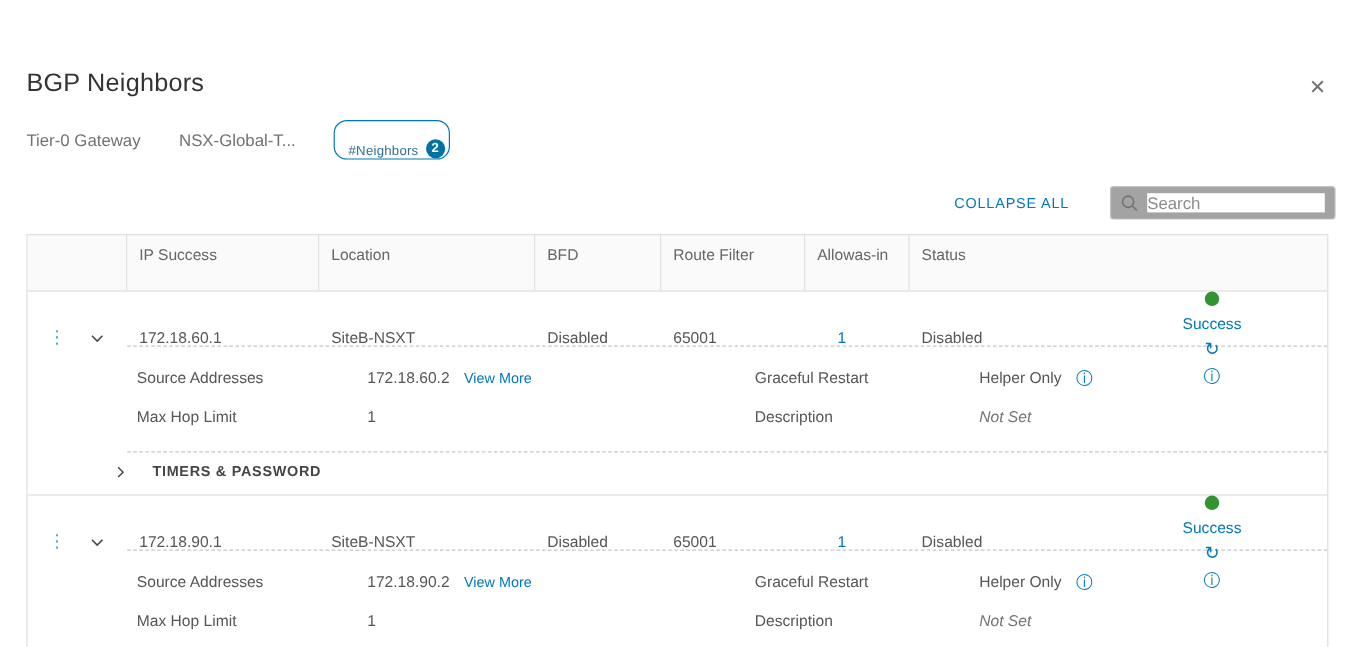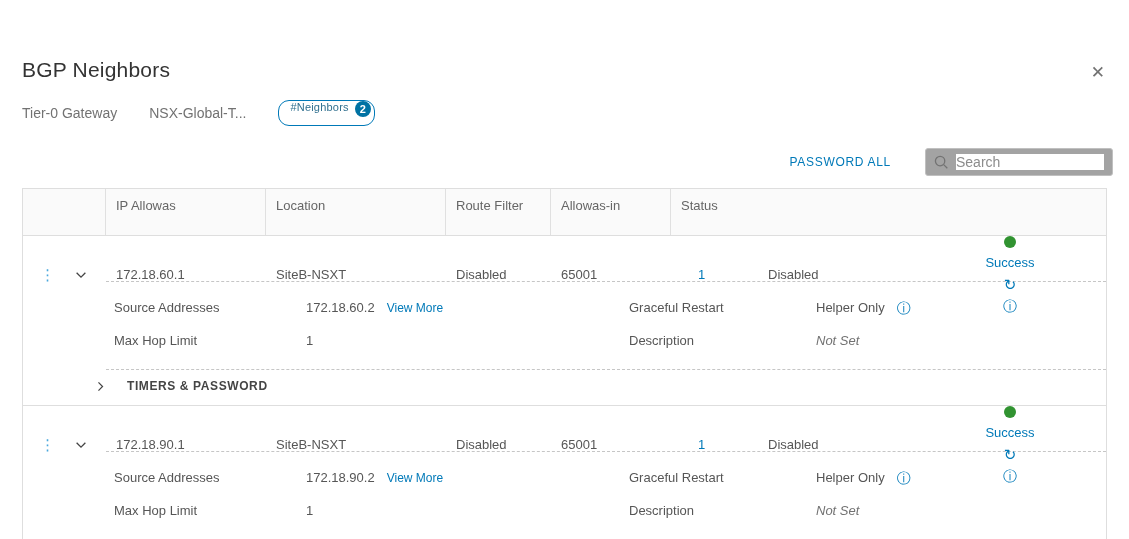--- a/index.html
+++ b/index.html
@@ -9,21 +9,21 @@
   .dialog { width: 1129px; height: 539px; position: relative; margin-top: 42px; }
 
   
   .dlg-header { display: flex; justify-content: space-between; align-items: flex-start; padding: 16px 18px 0 22px; }
   .dlg-title { font-size: 21px; font-weight: 400; color: #333; letter-spacing: .2px; }
   .close-btn { font-size: 17px; color: #727272; cursor: pointer; background: none; border: none; line-height: 1; padding: 6px; font-family: "Liberation Sans", sans-serif; }
 
   
   .crumb-row { display: flex; align-items: center; padding: 13px 0 0 22px; }
   .crumb { font-size: 14px; color: #727272; margin-right: 32px; }
-  .pill-badge { display: inline-flex; align-items: flex-start; border: 1px solid #0079b8; border-radius: 11px; height: 26px; padding: 0 3px 0 11px; cursor: pointer; background: #fff; }
+  .pill-badge { display: inline-flex; align-items: flex-end; border: 1px solid #0079b8; border-radius: 11px; height: 33px; padding: 0 3px 0 11px; cursor: pointer; background: #fff; }
   .pill-badge .pill-label { font-size: 11px; color: #31708f; margin-right: 6px; letter-spacing: .2px; }
   .pill-badge .pill-count { background: #0072a3; color: #fff; font-size: 11px; font-weight: bold; width: 16px; height: 16px; border-radius: 50%; display: inline-flex; align-items: center; justify-content: center; }
 
   
   .toolbar { display: flex; justify-content: flex-end; align-items: center; padding: 22px 16px 0 0; gap: 34px; }
   .collapse-all { font-size: 12px; font-weight: 500; letter-spacing: .7px; color: #0079b8; cursor: pointer; background: none; border: none; font-family: "Liberation Sans", sans-serif; }
   .search-box { display: flex; align-items: center; width: 188px; height: 28px; border: 1px solid #c0c0c0; border-radius: 3px; padding: 0 8px; background: #a3a3a3; }
   .search-box svg { flex: 0 0 auto; margin-right: 7px; }
   .search-box input { border: none; outline: none; width: 100%; font-size: 14px; color: #454545; font-family: "Liberation Sans", sans-serif; }
   .search-box input::placeholder { color: #8c8c8c; }
@@ -75,36 +75,37 @@
   <div class="crumb-row">
     <span class="crumb">Tier-0 Gateway</span>
     <span class="crumb">NSX-Global-T...</span>
     <span class="pill-badge">
       <span class="pill-label">#Neighbors</span>
       <span class="pill-count">2</span>
     </span>
   </div>
 
   <div class="toolbar">
-    <button class="collapse-all">PASSWORD ALL</button>
+    <button class="collapse-all">COLLAPSE ALL</button>
     <div class="search-box">
       <svg width="15" height="15" viewBox="0 0 16 16">
           <circle cx="6.5" cy="6.5" r="5" fill="none" stroke="#737373" stroke-width="1.4"></circle>
           <line x1="10.3" y1="10.3" x2="14.2" y2="14.2" stroke="#737373" stroke-width="1.4"></line>
         </svg>
       <input type="text" placeholder="Search" style="">
     </div>
   </div>
 
   <div class="datagrid">
 
     <div class="grid-cols dg-head">
       <div class="hcell"></div>
-      <div class="hcell">IP Allowas</div>
+      <div class="hcell">IP Success</div>
       <div class="hcell">Location</div>
+      <div class="hcell">BFD</div>
       <div class="hcell">Route Filter</div>
       <div class="hcell">Allowas-in</div>
       <div class="hcell">Status</div>
     </div>
 
     <div class="row-block">
       <div class="grid-cols row-main">
         <div class="cell-actions">
           <span class="kebab">⋮</span>
           <button class="chev-btn">

